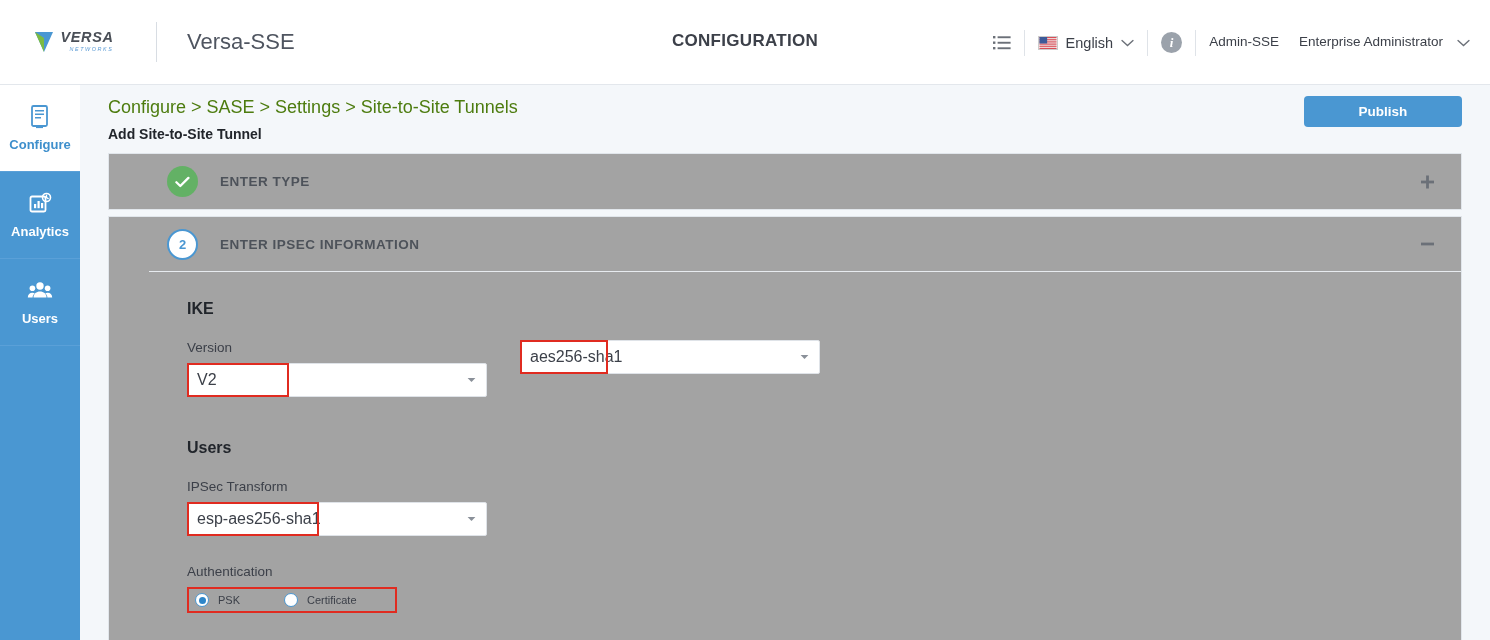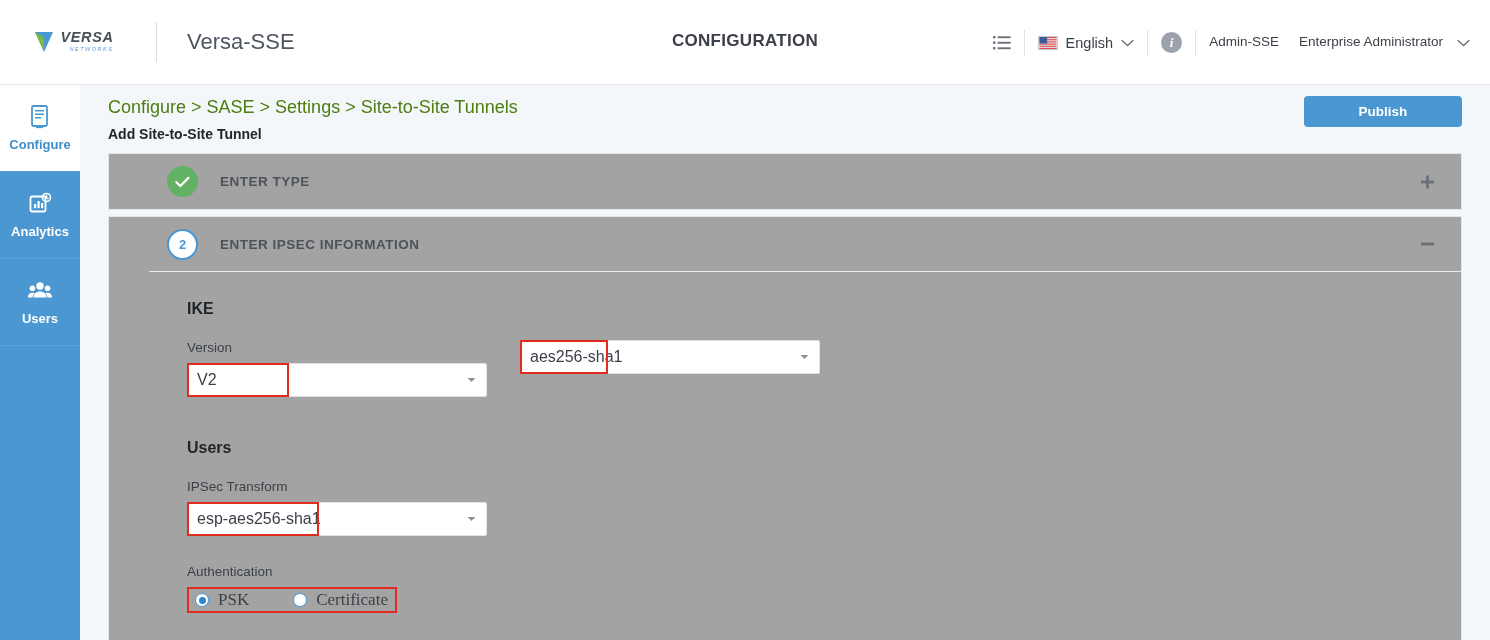--- a/index.html
+++ b/index.html
@@ -174,21 +174,21 @@
   .radio {
     width: 14px; height: 14px; border-radius: 50%;
     border: 1.5px solid #4a97d2; background:#fff;
     display:flex; align-items:center; justify-content:center;
     flex: 0 0 auto;
   }
   .radio.sel::after {
     content:''; width: 7px; height: 7px; border-radius:50%;
     background: #2e86c9;
   }
-  .radio-label { font-size: 17px; color: #3c4049; font-family: Liberation Serif, serif; }
+  .radio-label { font-size: 11px; color: #3c4049; }
   .anno-radio {
     left: 0; top: 0; width: 210px; height: 26px;
   }
   .spacer-opt { width: 16px; }
 </style>
 </head>
 <body>
 
 <div class="topbar">
 

